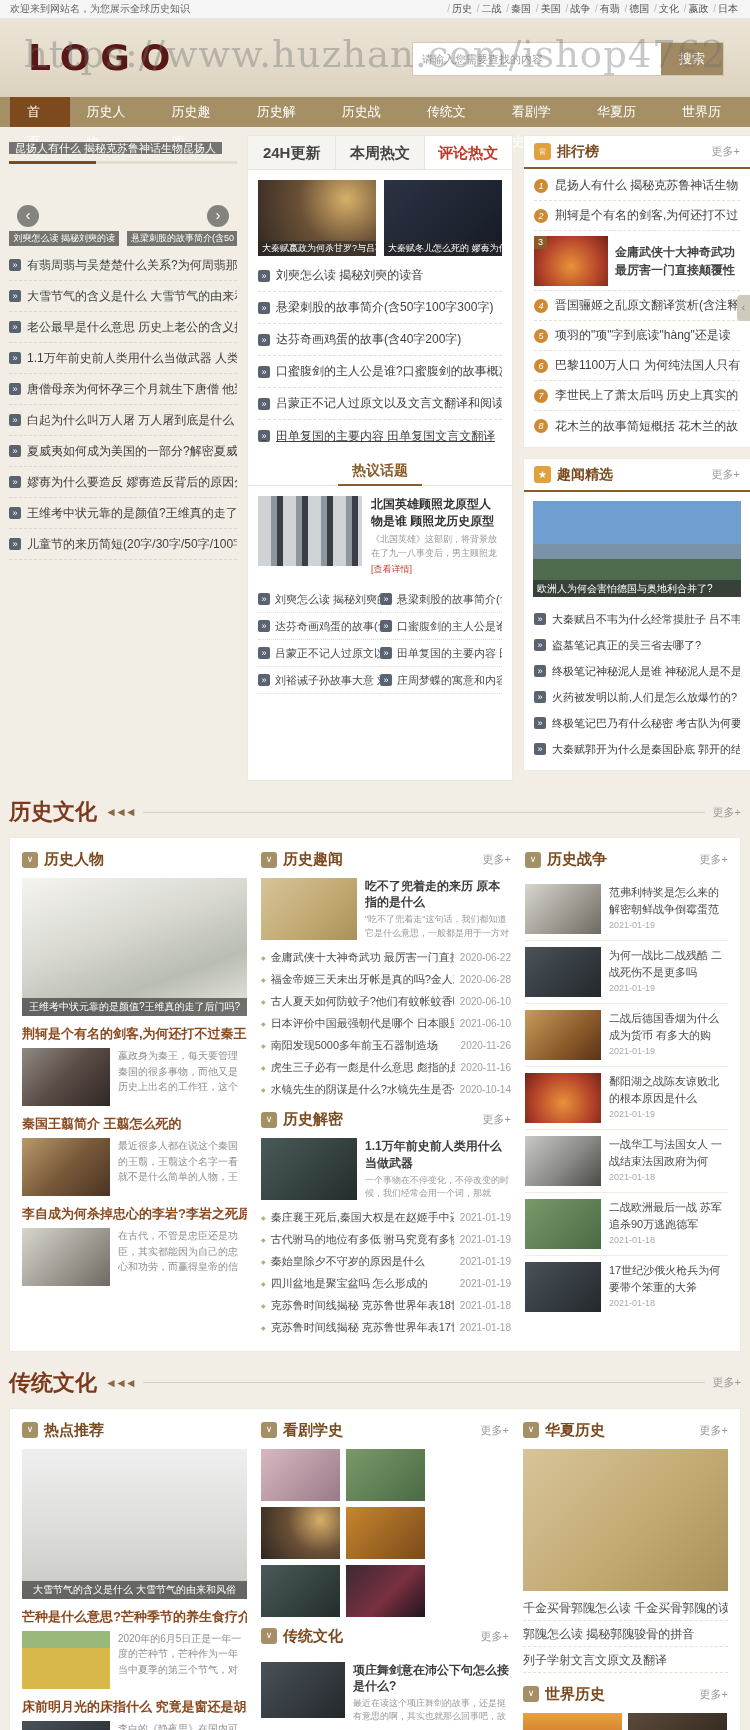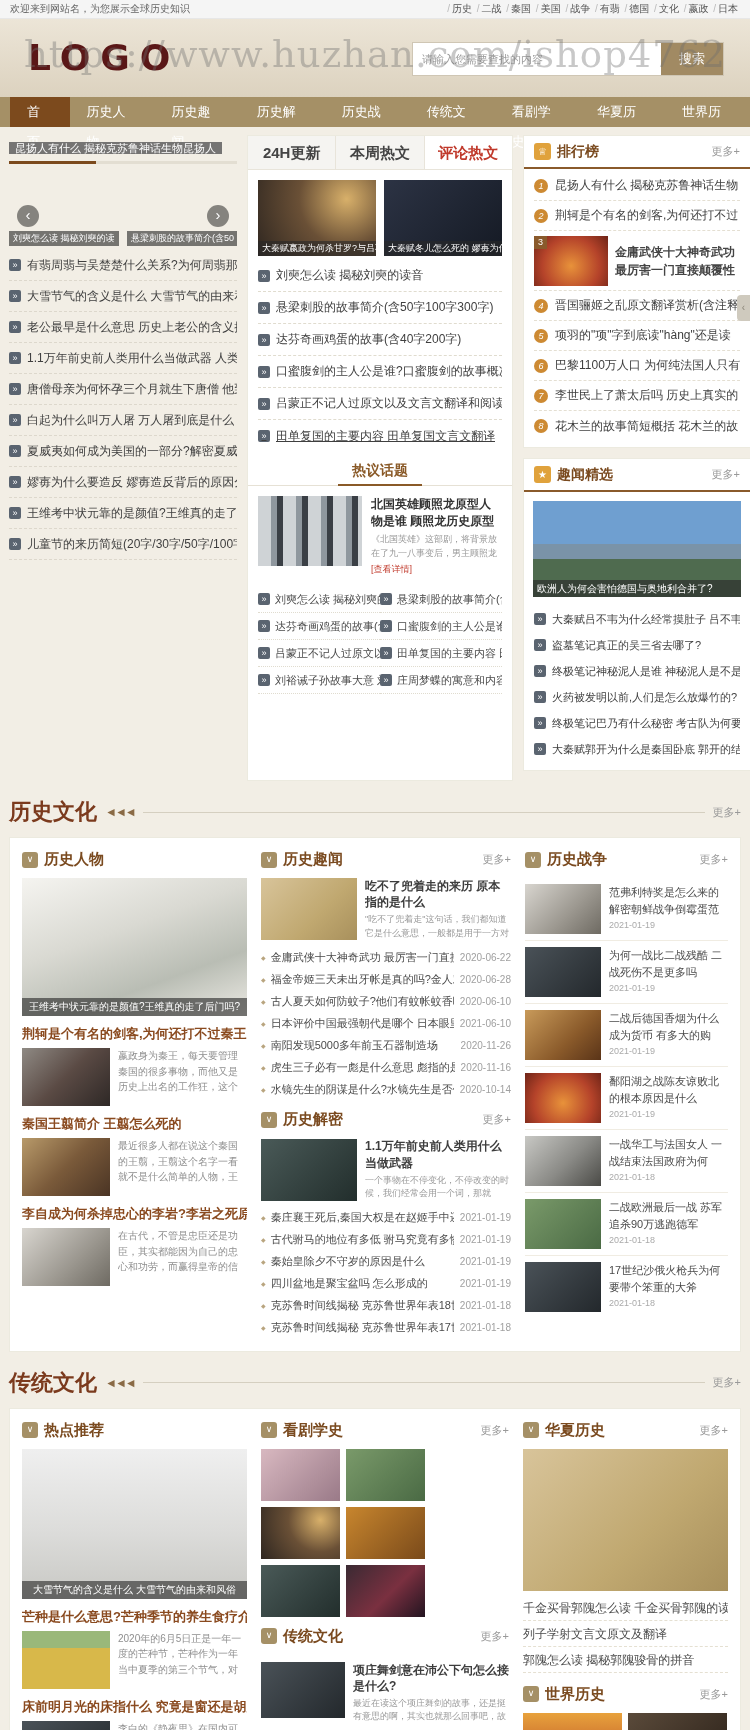--- a/index.html
+++ b/index.html
@@ -29,21 +29,21 @@
   .c-mid{width:266px;background:#fff;border:1px solid #eceadf;}
   .c-right{width:228px;}
   
   .carousel{position:relative;width:228px;}
   .slide{height:162px;}
   .arr{position:absolute;top:70px;width:22px;height:22px;border-radius:50%;background:rgba(0,0,0,0.45);color:#fff;font-size:15px;line-height:20px;text-align:center;}
   .arr.prev{left:8px;} .arr.next{right:8px;}
   .ccap{height:26px;line-height:26px;background:#757473;color:#fff;font-size:11px;padding:0 6px;white-space:nowrap;overflow:hidden;}
   .cprog{height:3px;background:#e3ded2;} .cprog i{display:block;width:38%;height:3px;background:#7c4a1d;}
   .thumbs{display:flex;gap:8px;margin-top:8px;}
-  .thumb{position:relative;width:110px;height:74px;display:block;}
+  .thumb{position:relative;width:110px;height:74px;display:block;text-align:right;}
   .thumb .im{width:100%;height:100%;}
   .cap{position:absolute;left:0;right:0;bottom:0;background:rgba(40,40,40,0.62);color:#fff;font-size:9px;line-height:15px;padding:0 4px;white-space:nowrap;overflow:hidden;}
   .llist{margin-top:4px;}
   .llist li{display:flex;align-items:center;gap:6px;height:31px;border-bottom:1px dashed #ddd8cc;font-size:12px;color:#3f3f3f;}
   .blt{flex:0 0 12px;width:12px;height:12px;background:#5a6470;border-radius:2px;color:#fff;font-size:9px;line-height:12px;text-align:center;}
   .blt::before{content:"»";}
   .llist .txt{white-space:nowrap;overflow:hidden;}
   
   .tabbar{display:flex;background:#f5f4f1;border-bottom:1px solid #e8e4da;}
   .tab{flex:1;text-align:center;line-height:33px;font-size:15px;font-weight:bold;color:#444;border-right:1px solid #e8e4da;}
@@ -96,21 +96,21 @@
   .colA{width:225px;} .colB{width:250px;} .colC{width:205px;}
   .chd{display:flex;align-items:center;gap:6px;margin-bottom:9px;}
   .chd .cicon{width:16px;height:16px;border-radius:3px;background:#a59066;color:#fff;font-size:9px;line-height:15px;text-align:center;}
   .chd b{font-size:15px;color:#7a4a1f;}
   .bigimg{position:relative;width:100%;height:138px;}
   .bigimg .cap{font-size:10px;line-height:18px;text-align:center;}
   .aitem .at{font-size:13px;font-weight:bold;color:#8a4a1f;margin:9px 0 5px;white-space:nowrap;overflow:hidden;}
   .aitem .arow{display:flex;gap:8px;}
   .aitem .aimg{flex:0 0 88px;height:58px;}
   .aitem .ad{font-size:10px;color:#8f8f8f;line-height:1.55;max-height:48px;overflow:hidden;}
-  .feat2{display:flex;gap:8px;margin-bottom:6px;align-items:center;}
+  .feat2{display:flex;gap:8px;margin-bottom:6px;}
   .feat2 .fimg2{flex:0 0 96px;height:62px;}
   .feat2 .ft{font-size:12px;font-weight:bold;color:#3d3d3d;line-height:1.35;max-height:33px;overflow:hidden;}
   .feat2 .fd{font-size:9px;color:#9a9a9a;line-height:1.5;margin-top:3px;max-height:27px;overflow:hidden;}
   .dlist li{display:flex;align-items:center;height:22px;font-size:11px;color:#4a4a4a;}
   .dlist li::before{content:"◆";font-size:6px;color:#b9a57f;margin-right:5px;}
   .dlist .txt{white-space:nowrap;overflow:hidden;flex:1;}
   .dlist .dt{color:#a0a0a0;font-size:10px;margin-left:6px;}
   .witem{display:flex;gap:8px;padding:6px 0;border-bottom:1px solid #f0ece2;}
   .witem .wimg{flex:0 0 76px;height:50px;}
   .witem .wt{font-size:11px;color:#4a4a4a;line-height:1.5;max-height:33px;overflow:hidden;}
@@ -677,22 +677,22 @@
 
     <div class="colC">
       <div class="chd">
         <span class="cicon">∨</span>
         <b>华夏历史</b>
         <a class="more">更多+</a>
       </div>
       <a class="bigimg g-tan" style="display:block;height:142px;margin-bottom:4px;"></a>
       <ul class="hxlist">
         <li>千金买骨郭隗怎么读 千金买骨郭隗的读音</li>
+        <li>郭隗怎么读 揭秘郭隗骏骨的拼音</li>
         <li>列子学射文言文原文及翻译</li>
-        <li>郭隗怎么读 揭秘郭隗骏骨的拼音</li>
       </ul>
       <div class="chd" style="margin-top:12px;">
         <span class="cicon">∨</span>
         <b>世界历史</b>
         <a class="more">更多+</a>
       </div>
       <div class="grid2">
         <a class="g2 g-sunset"></a>
         <a class="g2 g-statue"></a>
 

